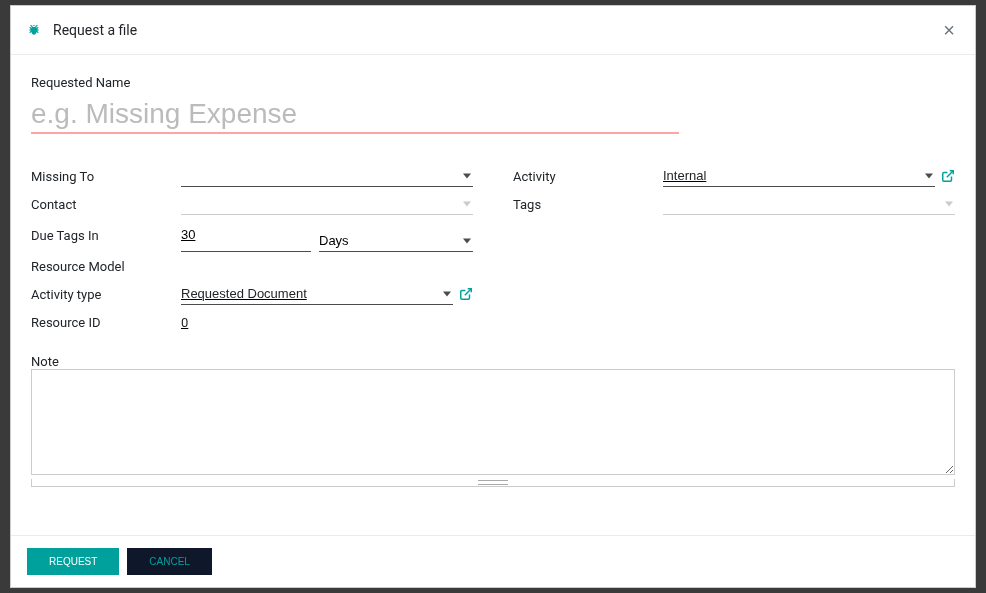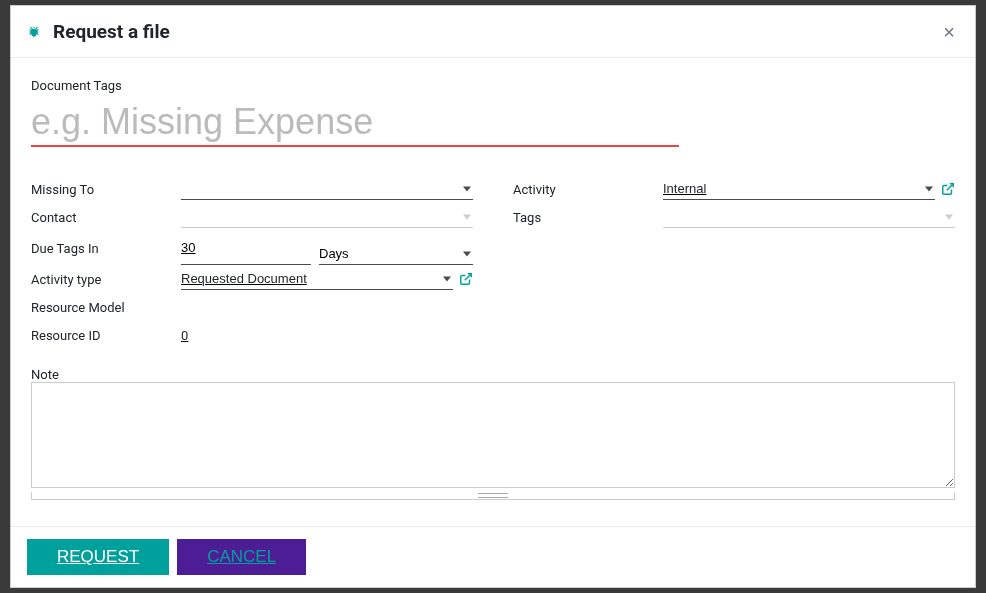--- a/index.html
+++ b/index.html
@@ -28,22 +28,22 @@
       padding: 14px 16px;
       border-bottom: 1px solid #e9ecef;
     }
     .bug-icon {
       width: 14px;
       height: 14px;
       margin-right: 12px;
       color: #00a09d;
     }
     .modal-title {
-      font-size: 19px;
-      font-weight: 700;
+      font-size: 14px;
+      font-weight: 400;
       color: #212529;
       flex: 1;
     }
     .close-btn {
       background: none;
       border: none;
       font-size: 20px;
       color: #6c757d;
       cursor: pointer;
       padding: 0 4px;
@@ -56,22 +56,22 @@
     }
     .doc-name-label {
       font-size: 13px;
       color: #212529;
       margin-bottom: 6px;
       display: block;
     }
     .doc-name-input {
       width: 648px;
       border: none;
-      border-bottom: 2px solid #ef4444;
-      font-size: 36px;
+      border-bottom: 2px solid #fca5a5;
+      font-size: 28px;
       color: #737373;
       padding: 2px 0;
       outline: none;
       background: transparent;
     }
     .doc-name-input::placeholder {
       color: #bbb;
     }
     .form-grid {
       display: flex;
@@ -201,52 +201,51 @@
       border-bottom: 1px solid #aaa;
     }
     .modal-footer {
       border-top: 1px solid #e9ecef;
       padding: 12px 16px;
       display: flex;
       gap: 8px;
     }
     .btn {
       border: none;
-      padding: 8px 30px;
-      font-size: 17px;
+      padding: 8px 22px;
+      font-size: 10px;
       font-weight: 500;
       cursor: pointer;
       text-transform: uppercase;
-      text-decoration: underline;
     }
     .btn-primary {
       background: #00a09d;
       color: #fff;
     }
     .btn-secondary {
-      background: #4c1d95;
+      background: #0f172a;
       color: #00a09d;
     }
   </style>
 </head>
 <body>
 
 <div class="modal">
   <div class="modal-header">
     <svg class="bug-icon" viewBox="0 0 24 24" fill="currentColor">
       <path d="M12 5c1.5 0 2.8.8 3.5 2H8.5C9.2 5.8 10.5 5 12 5zm8 6h-2v-1l2-2-1.4-1.4L17 8.2V8h-1c0-.3 0-.7-.1-1h.1l2.6-2.6L17.2 3 15 5.2C14.1 4.4 13.1 4 12 4s-2.1.4-3 1.2L6.8 3 5.4 4.4 8 7h.1c-.1.3-.1.7-.1 1H7v.2L5.4 6.6 4 8l2 2v1H4v2h2v1l-2 2 1.4 1.4L7 15.8V16h1c0 2.2 1.8 4 4 4s4-1.8 4-4h1v-.2l1.6 1.6L20 16l-2-2v-1h2v-2z"></path>
     </svg>
     <div class="modal-title">Request a file</div>
     <button class="close-btn">
       <span>×</span>
     </button>
   </div>
 
   <div class="modal-body">
-    <label class="doc-name-label">Document Tags</label>
+    <label class="doc-name-label">Requested Name</label>
     <input class="doc-name-input" type="text" placeholder="e.g. Missing Expense" style="">
 
     <div class="form-grid">
       <div class="form-col">
 
         <div class="form-row">
           <div class="form-label">Missing To</div>
           <div class="form-field">
             <div class="m2o-wrap">
               <input class="m2o-input" type="text" value="" style="">
@@ -272,38 +271,38 @@
               <input class="due-num" type="text" value="30" style="">
               <div class="due-unit-wrap">
                 <input class="due-unit" type="text" value="Days" style="">
                 <span class="caret"></span>
               </div>
             </div>
           </div>
         </div>
 
         <div class="form-row">
+          <div class="form-label">Resource Model</div>
+          <div class="form-field">
+            <span class="readonly-val"></span>
+          </div>
+        </div>
+
+        <div class="form-row">
           <div class="form-label">Activity type</div>
           <div class="form-field">
             <div class="m2o-wrap">
               <input class="m2o-input" type="text" value="Requested Document" style="">
               <span class="caret"></span>
             </div>
             <svg class="ext-link" viewBox="0 0 24 24" fill="none" stroke="currentColor" stroke-width="2.5">
               <path d="M18 13v6a2 2 0 0 1-2 2H5a2 2 0 0 1-2-2V8a2 2 0 0 1 2-2h6"></path>
                 <polyline points="15 3 21 3 21 9"></polyline>
                 <line x1="10" y1="14" x2="21" y2="3"></line>
             </svg>
-          </div>
-        </div>
-
-        <div class="form-row">
-          <div class="form-label">Resource Model</div>
-          <div class="form-field">
-            <span class="readonly-val"></span>
           </div>
         </div>
 
         <div class="form-row">
           <div class="form-label">Resource ID</div>
           <div class="form-field">
             <span class="readonly-val">0</span>
           </div>
         </div>
 

